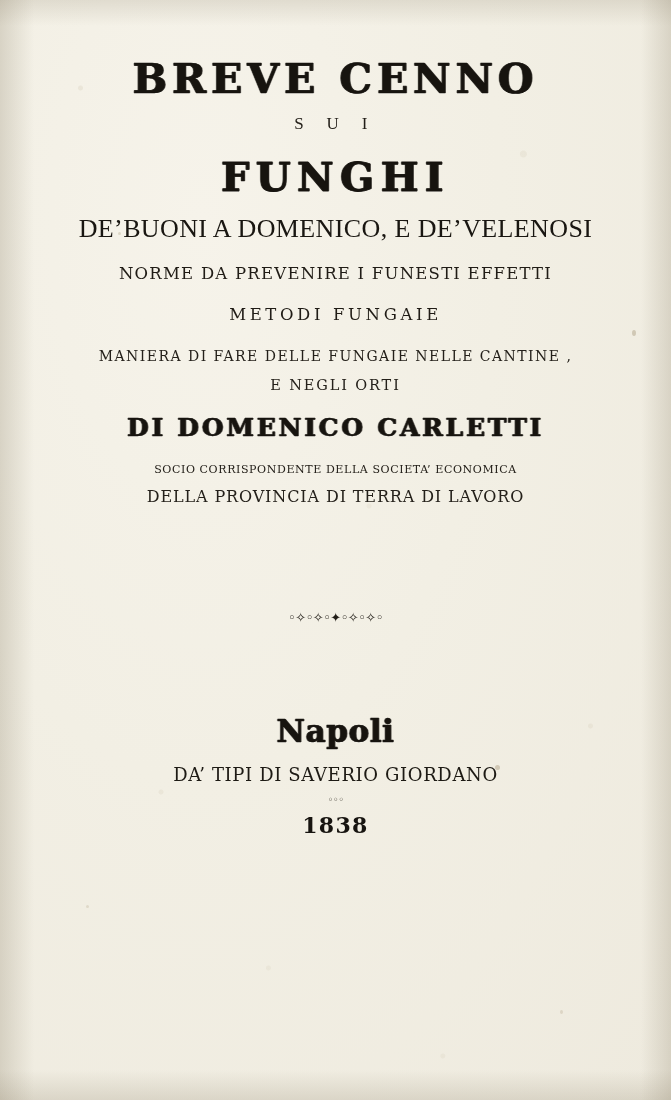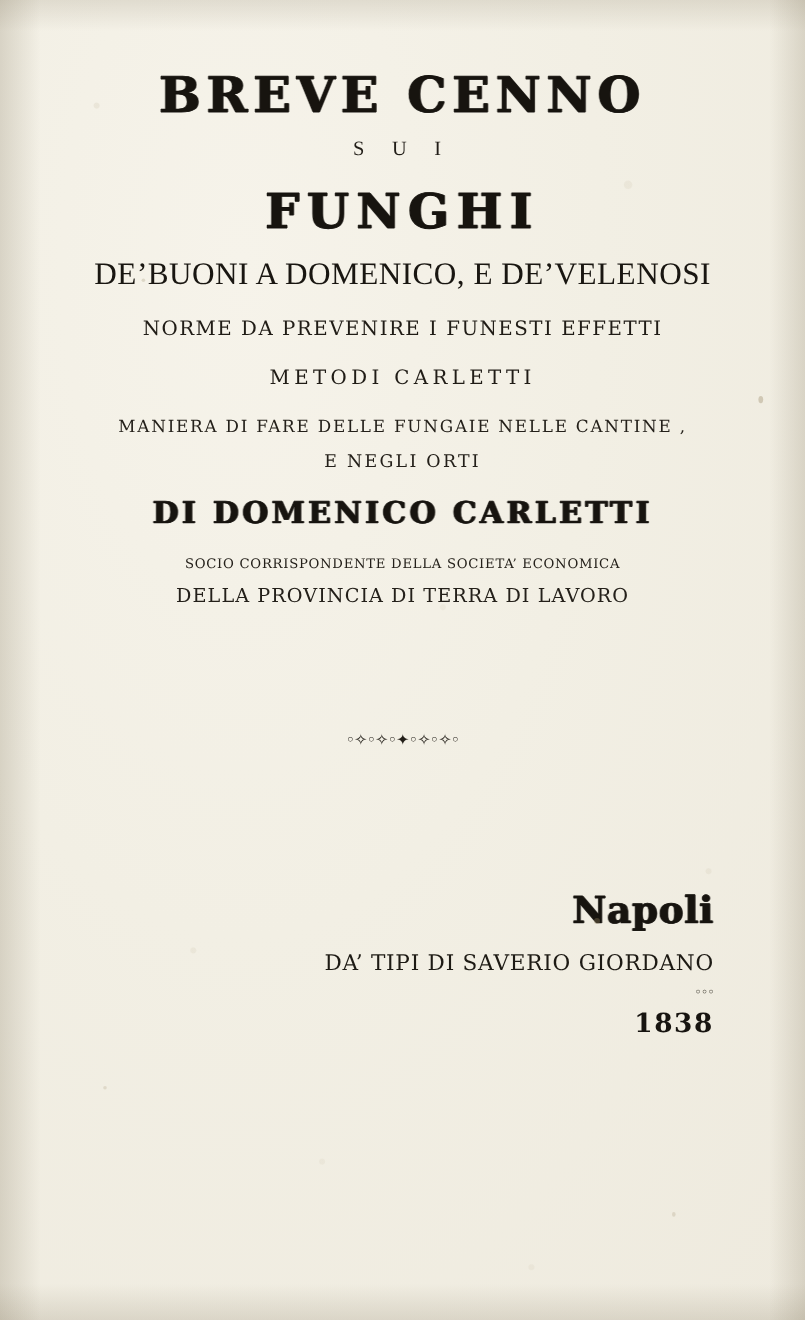--- a/index.html
+++ b/index.html
@@ -50,21 +50,21 @@
       linear-gradient(to top, rgba(120,108,82,0.18) 0px, rgba(120,108,82,0.0) 30px);
     pointer-events: none;
   }
 
   #content {
     position: relative;
     z-index: 2;
     width: 671px;
     height: 1100px;
     box-sizing: border-box;
-    padding: 0 76px;
+    padding: 0 56px;
     text-align: center;
     color: #1d1a15;
   }
 
   .spacer-top { height: 58px; }
 
   
   .display {
     font-family: "DejaVu Serif", serif;
     font-weight: 700;
@@ -181,21 +181,21 @@
   }
   .ornament {
     font-family: "DejaVu Sans", sans-serif;
     font-size: 13px;
     letter-spacing: -0.04em;
     color: #221e18;
     white-space: nowrap;
   }
 
   
-  .imprint-wrap { margin-top: 118px; text-align: right; }
+  .imprint-wrap { margin-top: 90px; }
 
   .l-napoli {
     font-size: 31px;
     letter-spacing: 0.02em;
     margin: 0;
     -webkit-text-stroke: 0.6px #15120d;
   }
   .l-printer {
     font-family: "DejaVu Serif", serif;
     font-size: 18px;
@@ -247,21 +247,21 @@
 
     <p class="l-sui">S U I</p>
 
     <h2 class="display l-funghi">FUNGHI</h2>
 
 
     <p class="l-buoni">DE’BUONI A DOMENICO, E DE’VELENOSI</p>
 
     <p class="l-norme">NORME DA PREVENIRE I FUNESTI EFFETTI</p>
 
-    <p class="l-metodi">METODI CARLETTI</p>
+    <p class="l-metodi">METODI FUNGAIE</p>
 
     <p class="l-maniera">MANIERA DI FARE DELLE FUNGAIE NELLE CANTINE ,</p>
 
     <p class="l-orti">E NEGLI ORTI</p>
 
     <p class="display l-author">DI DOMENICO CARLETTI</p>
 
     <p class="l-socio">SOCIO CORRISPONDENTE DELLA SOCIETA’ ECONOMICA</p>
 
     <p class="l-socio2">DELLA PROVINCIA DI TERRA DI LAVORO</p>

